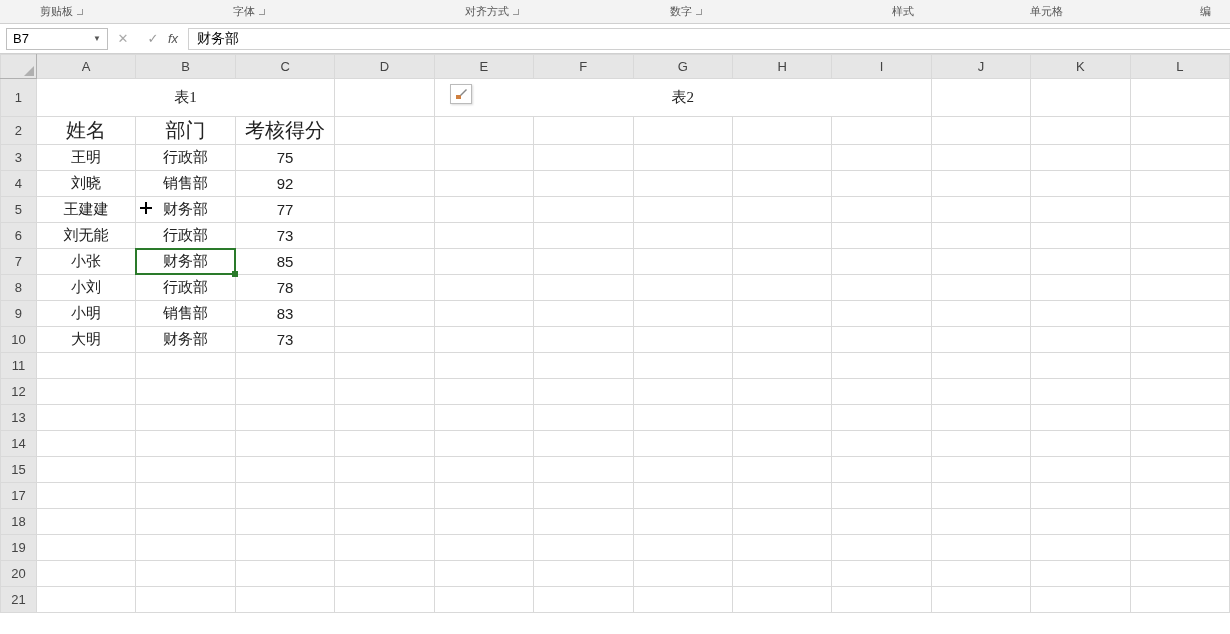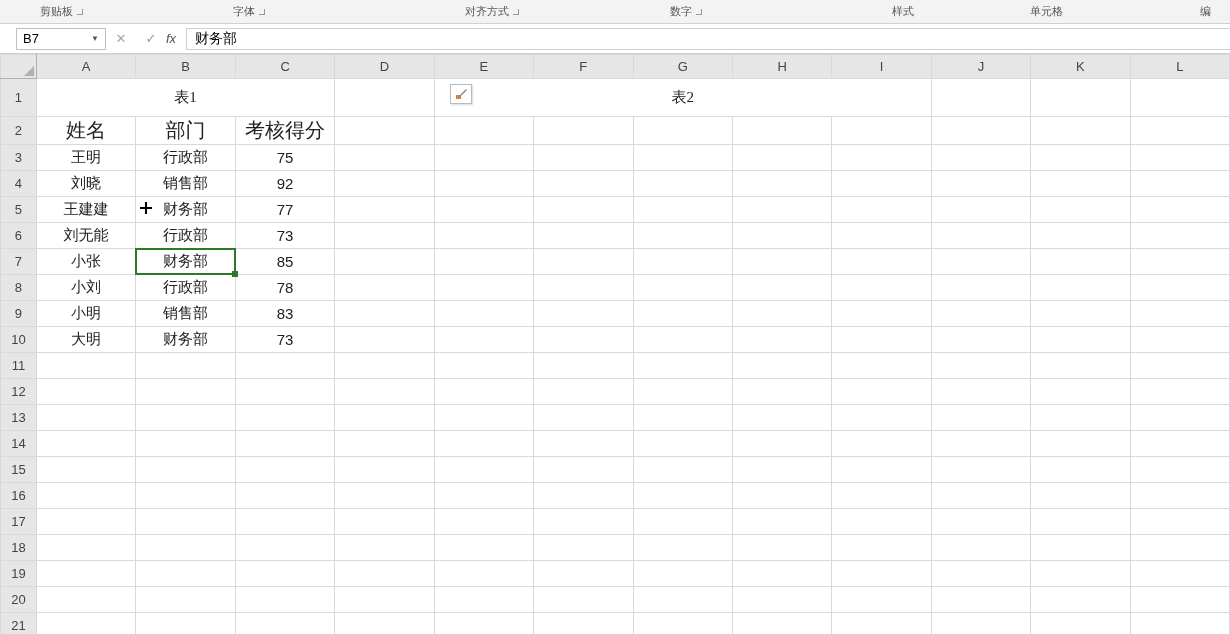--- a/index.html
+++ b/index.html
@@ -28,24 +28,24 @@
 
   
   .formula-row {
     height: 30px;
     background: #fff;
     border-bottom: 1px solid #d0d0d0;
     display: flex;
     align-items: center;
   }
   .name-box {
-    width: 90px;
+    width: 102px;
     height: 22px;
     border: 1px solid #bfbfbf;
-    margin-left: 16px;
+    margin-left: 6px;
     display: flex;
     align-items: center;
     padding: 0 6px;
     font-size: 13px;
     background: #fff;
   }
   .name-box .dd { margin-left: auto; font-size: 8px; color: #555; }
   .fx-controls {
     width: 60px;
     display: flex;
@@ -479,35 +479,20 @@
           <td></td>
           <td></td>
           <td></td>
           <td></td>
           <td></td>
           <td></td>
           <td></td>
           <td></td>
         </tr>
       <tr class="hd">
-          <th class="rowhdr">16</th>
-          <td></td>
-          <td></td>
-          <td></td>
-          <td></td>
-          <td></td>
-          <td></td>
-          <td></td>
-          <td></td>
-          <td></td>
-          <td></td>
-          <td></td>
-          <td></td>
-        </tr>
-      <tr class="hd">
           <th class="rowhdr">17</th>
           <td></td>
           <td></td>
           <td></td>
           <td></td>
           <td></td>
           <td></td>
           <td></td>
           <td></td>
           <td></td>

